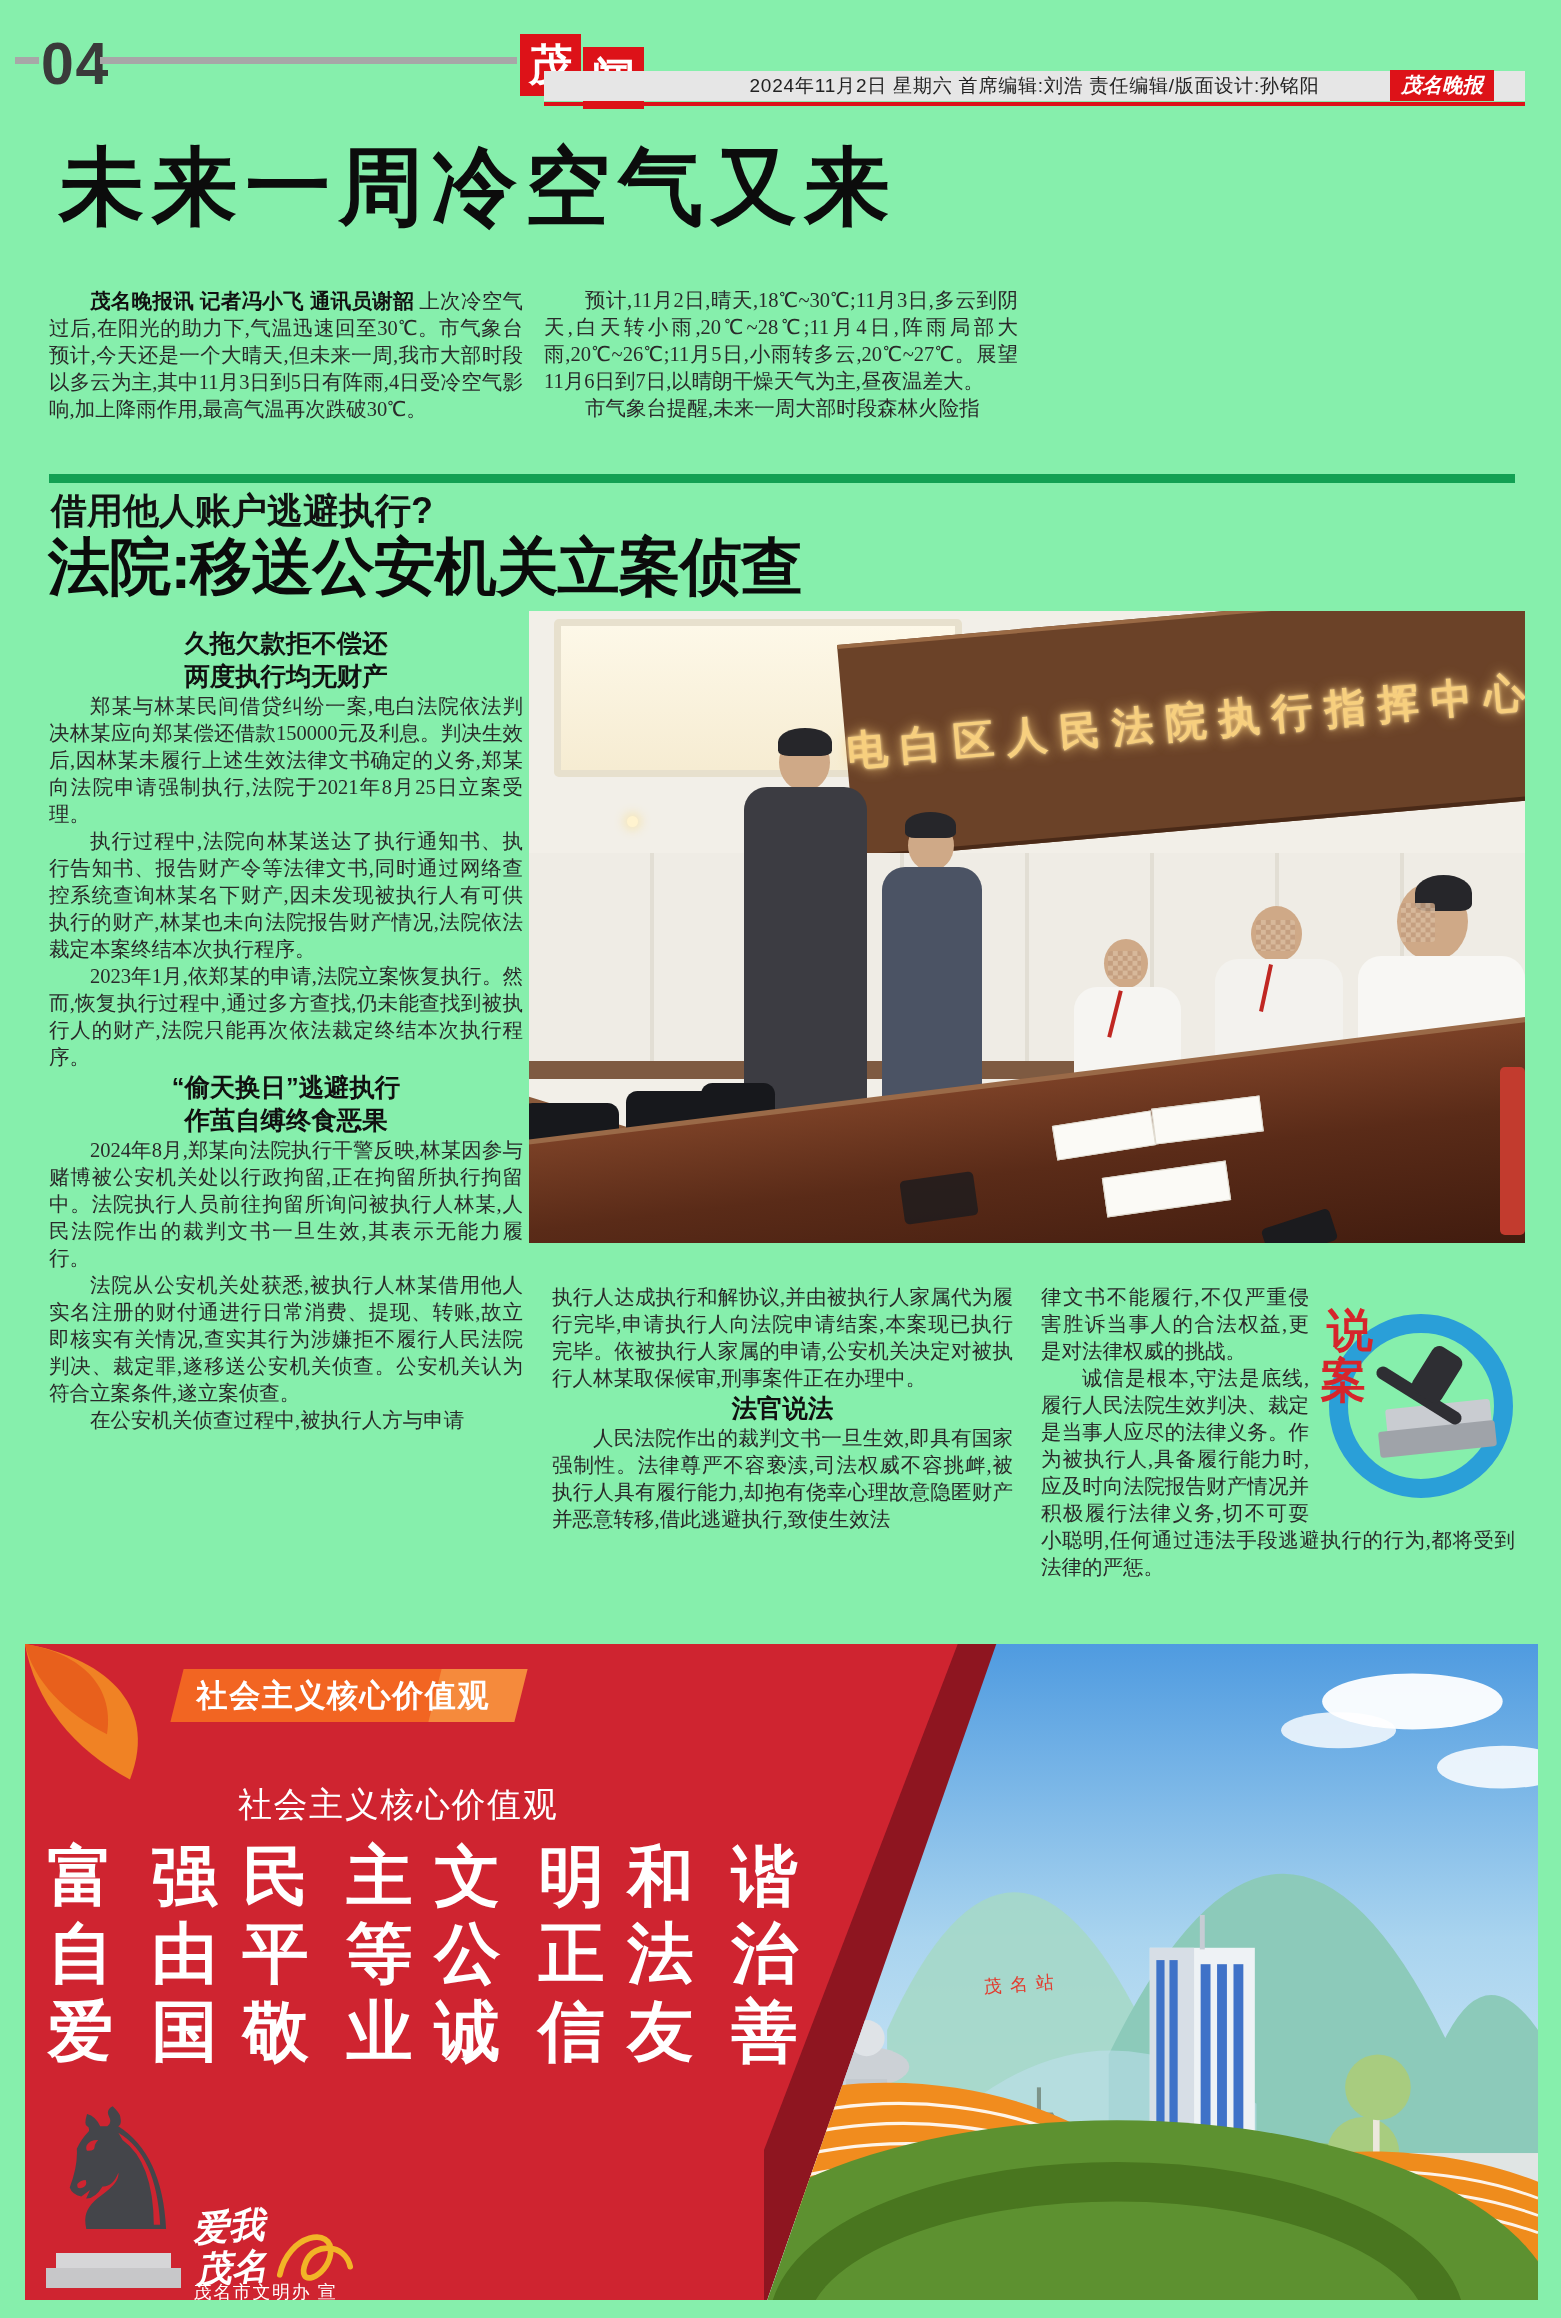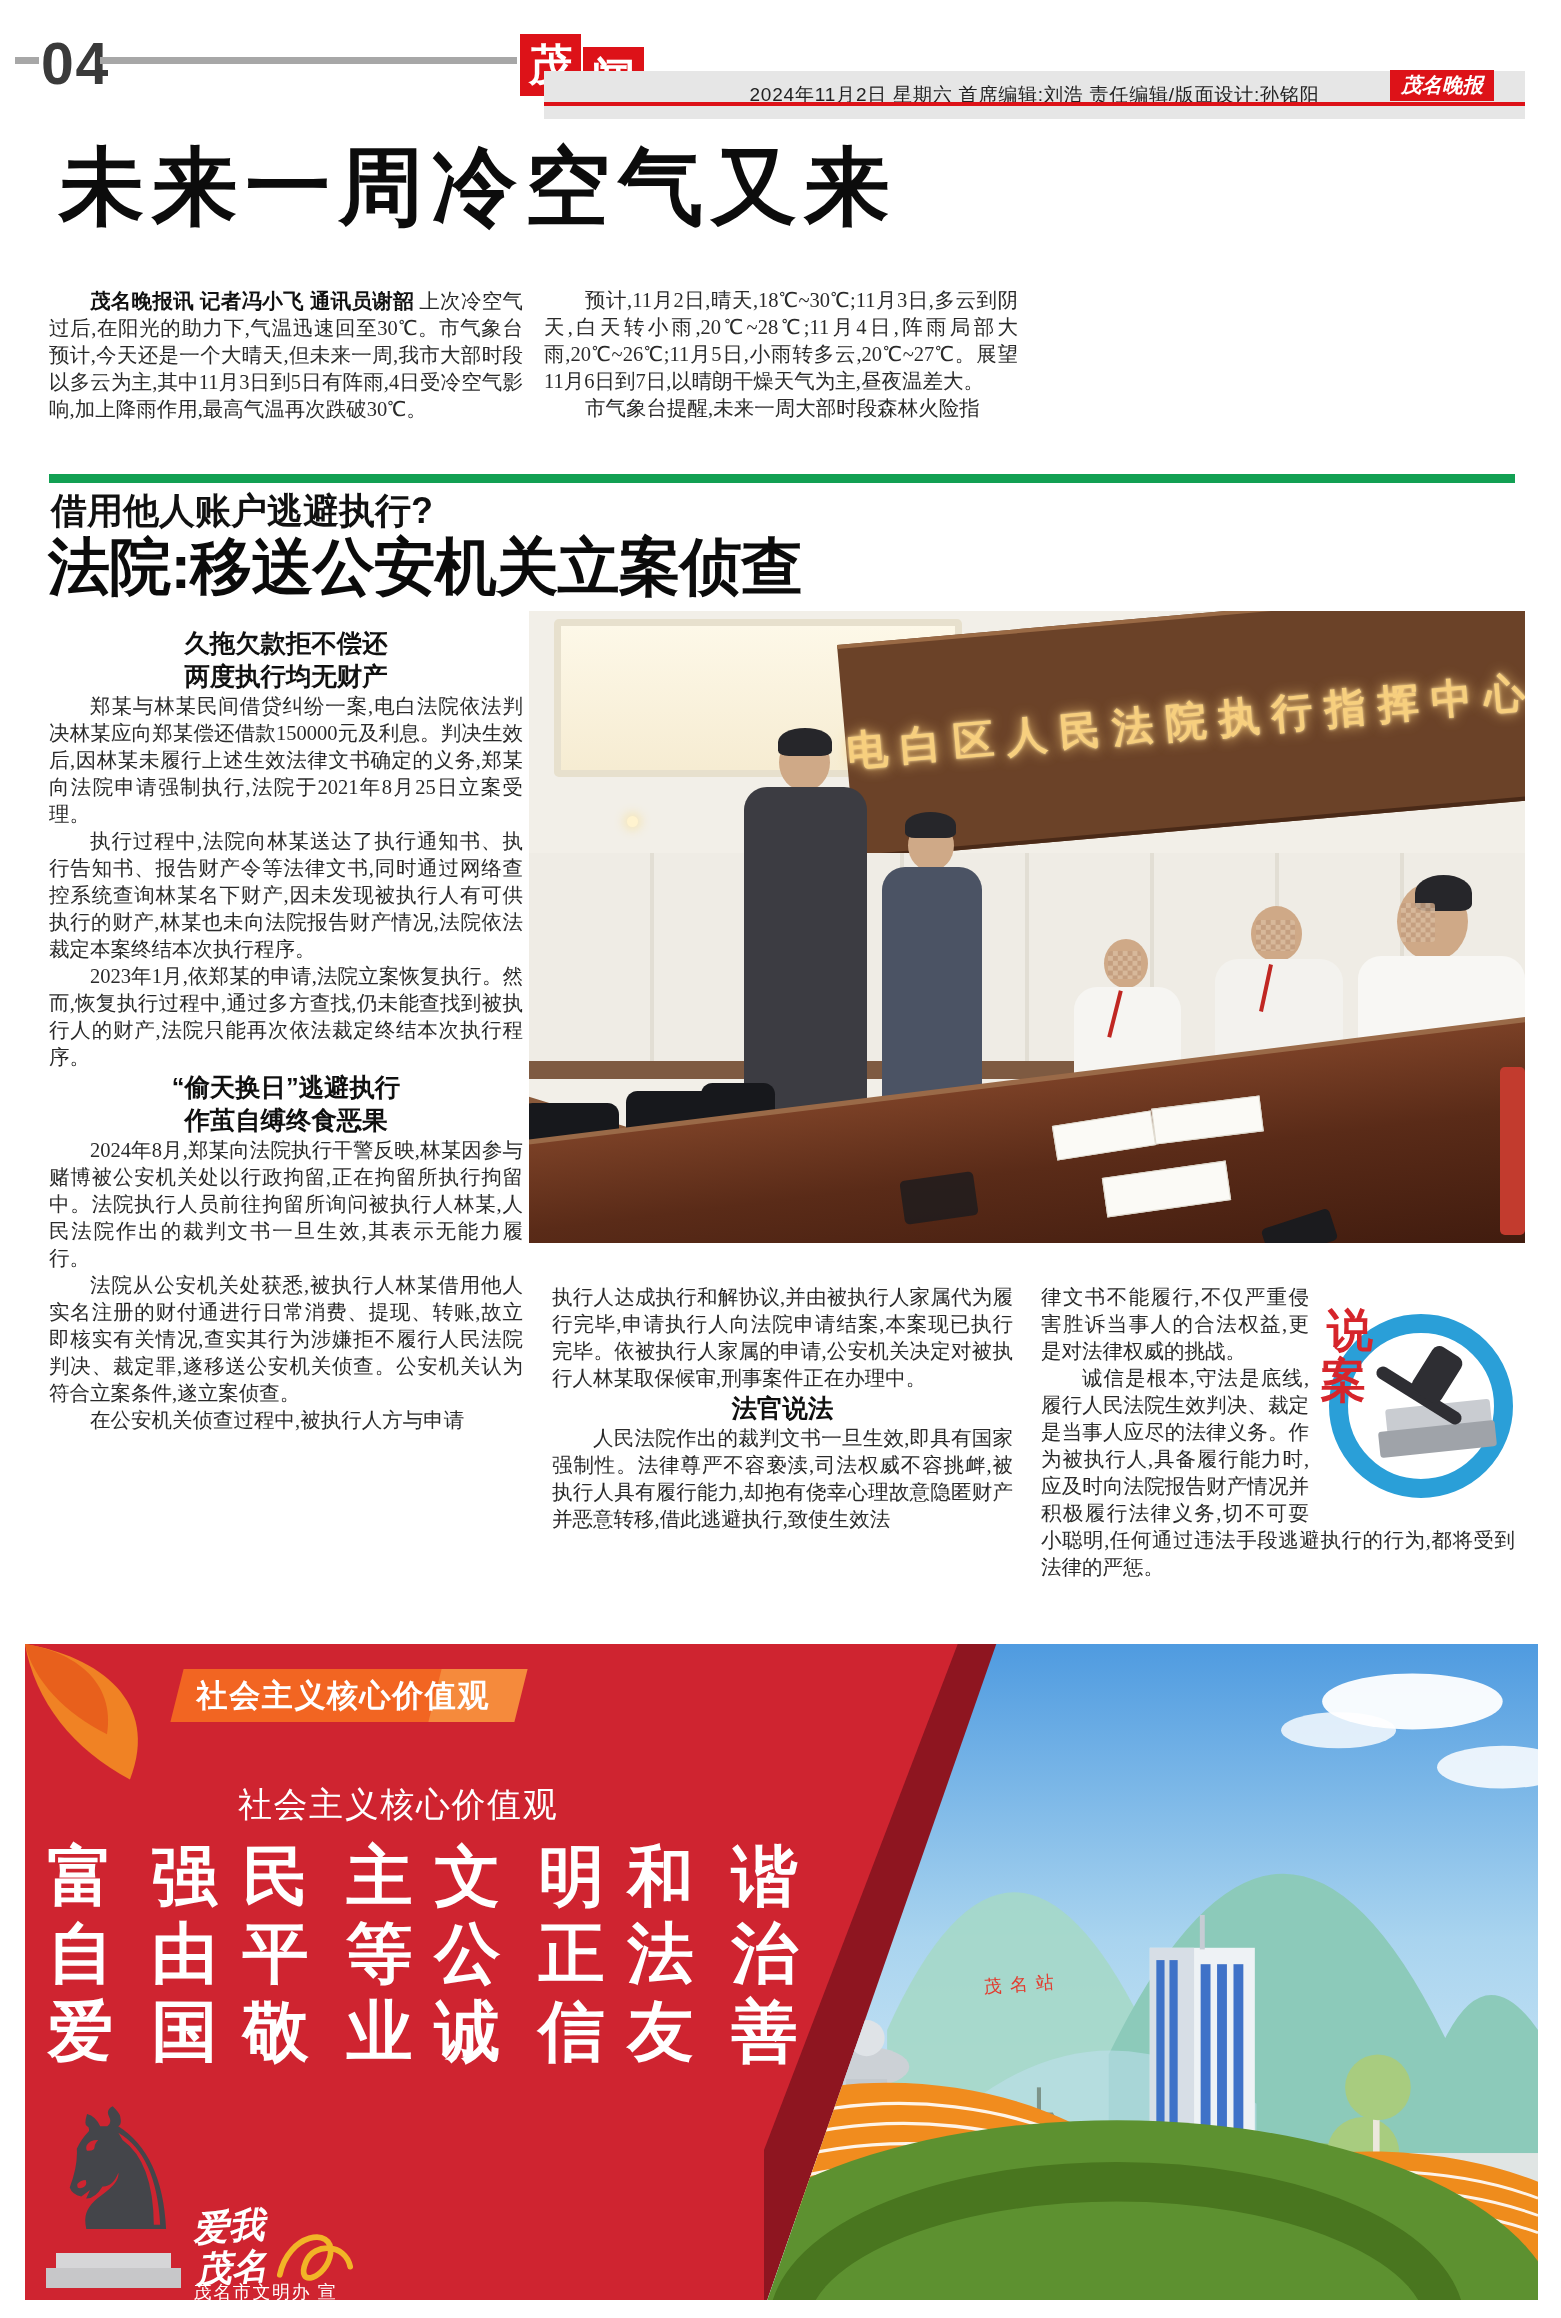--- a/index.html
+++ b/index.html
@@ -1,28 +1,28 @@
 <!DOCTYPE html>
 <html style="font-size:13px"><head>
 <meta charset="utf-8">
 <style>
   html,body{margin:0;padding:0;background:#888;}
-  .page{position:relative;width:1562px;height:2319px;background:#ffffff;overflow:hidden;
+  .page{position:relative;width:1562px;height:2319px;background:#86efac;overflow:hidden;
         font-family:"Liberation Serif", serif;color:#222;}
   .abs{position:absolute;}
 
   
   .page-num{left:41px;top:29.5px;font-family:"Liberation Sans",sans-serif;font-size:59px;font-weight:700;color:#3a3a3a;letter-spacing:1.6px;}
   .rule-dash{left:14.8px;top:57px;width:24.6px;height:7.4px;background:#a7a7a7;}
   .rule-long{left:100px;top:57px;width:417px;height:7.4px;background:#a7a7a7;}
   .sec-box{width:61px;height:62px;background:#dd1218;color:#fff;text-align:center;line-height:62px;
            font-family:"Liberation Sans",sans-serif;font-size:44px;font-weight:700;}
   .sec1{left:520px;top:34px;}
   .sec2{left:583px;top:47px;}
-  .date-bar{left:544px;top:71px;width:981px;height:48px;background:#e6e6e6;
+  .date-bar{left:544px;top:71px;width:981px;height:30px;background:#e6e6e6;
             font-family:"Liberation Sans",sans-serif;font-size:19px;color:#222;
             display:flex;align-items:center;justify-content:center;letter-spacing:0.8px;}
   .masthead{left:1390px;top:70px;width:104px;height:31px;background:#dd1218;color:#fff;
             font-style:italic;font-weight:700;font-size:20.5px;text-align:center;line-height:31px;z-index:3;}
   .red-rule{left:544px;top:102px;width:981px;height:4.1px;background:#dd1218;}
 
   
   .a1-headline{left:59px;top:130px;font-family:"Liberation Sans",sans-serif;font-size:85px;font-weight:800;
                color:#0c0c0c;letter-spacing:8.2px;}
   .col{font-size:20.5px;line-height:27px;text-align:justify;color:#2a2a2a;margin-top:16px;}

